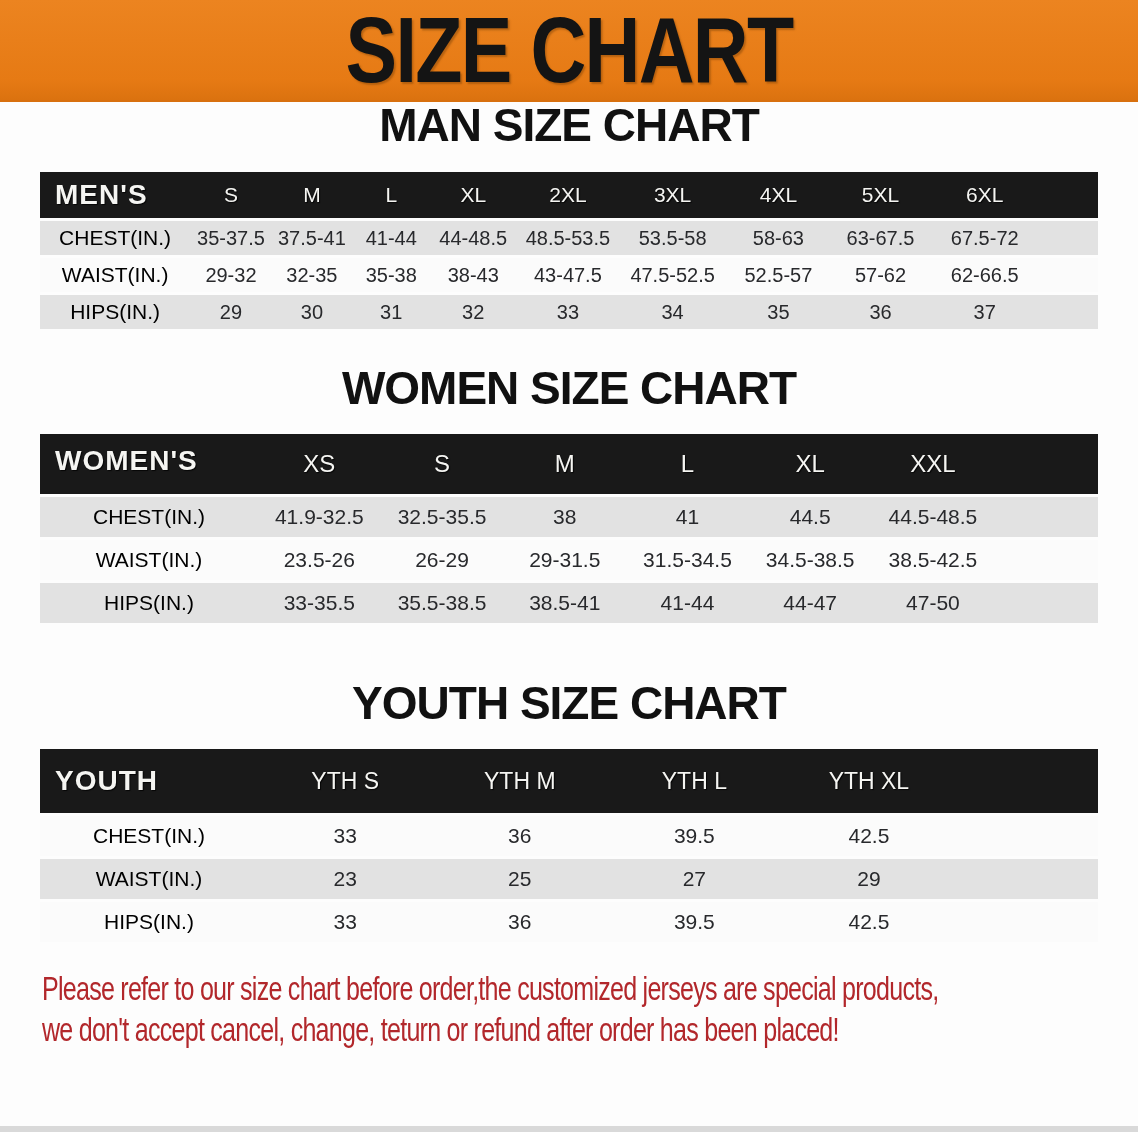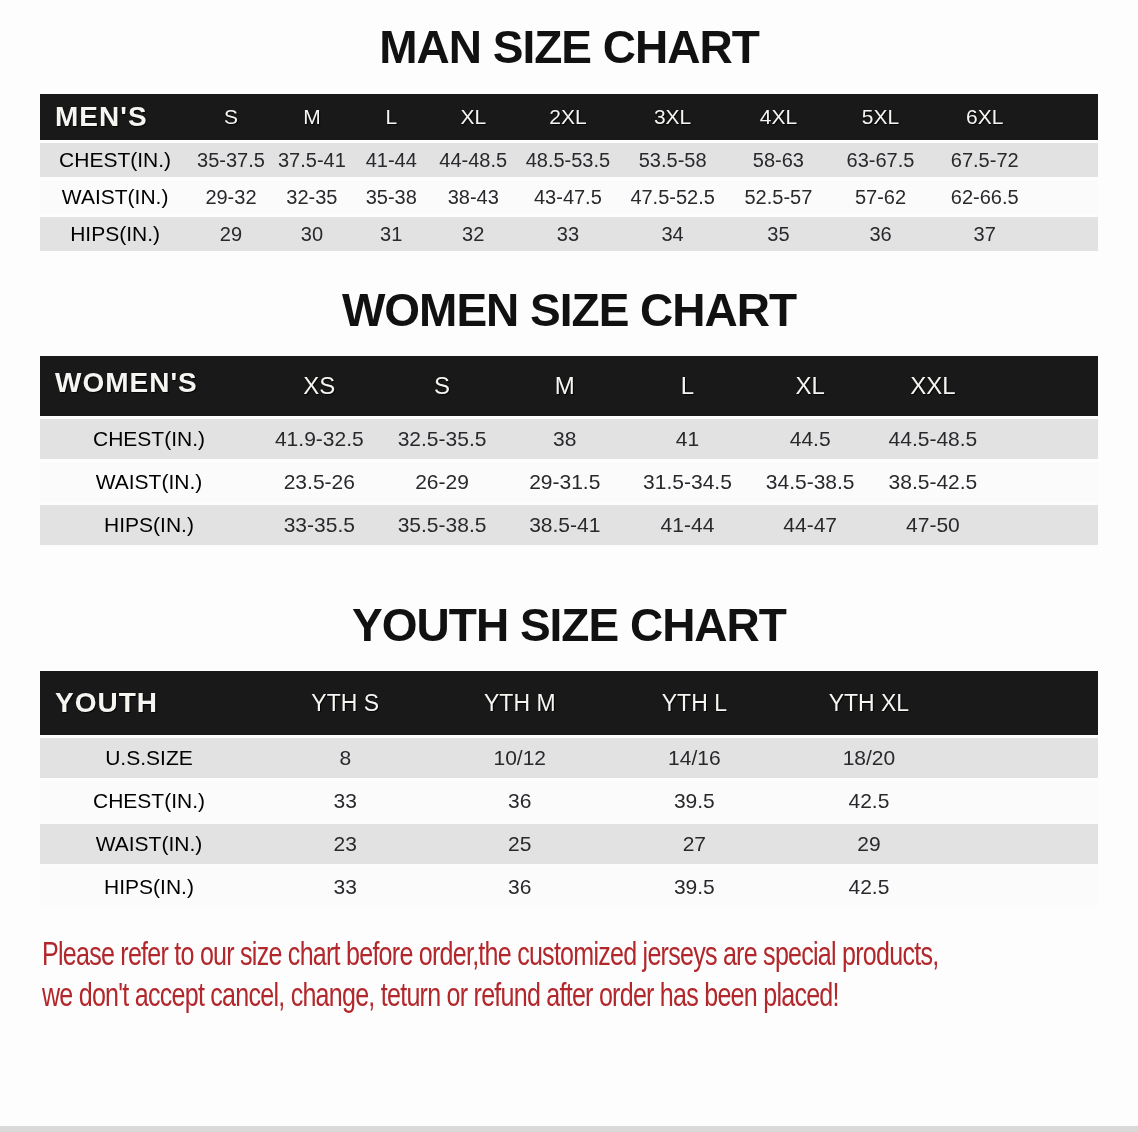--- a/index.html
+++ b/index.html
@@ -36,21 +36,21 @@
   
   .section-heading {
     text-align: center;
     font-weight: 700;
     color: #111111;
     font-size: 46px;
     line-height: 46px;
     letter-spacing: -1px;
     white-space: nowrap;
   }
-  .h-man   { margin-top: 24px; }
+  .h-man   { }
   .h-women { margin-top: 33px; }
   .h-youth { margin-top: 54px; }
   
   table.size-table {
     margin-left: 40px;
     width: 1058px;
     border-collapse: separate;
     border-spacing: 0 3px;
     table-layout: fixed;
   }
@@ -110,20 +110,23 @@
     left: 0; bottom: 0;
     width: 100%; height: 6px;
     background: #d9d9d9;
   }
 </style>
 </head>
 <body>
 
 <div class="page">
 
+  <div class="banner">
+    <div class="banner-title">SIZE CHART</div>
+  </div>
 
   <div class="section-heading h-man">MAN SIZE CHART</div>
   <table class="size-table t-men">
       <colgroup>
         <col style="width: 14.2%;">
         <col style="width: 7.7%;">
         <col style="width: 7.6%;">
         <col style="width: 7.4%;">
         <col style="width: 8.1%;">
         <col style="width: 9.8%;">
@@ -263,28 +266,20 @@
         <tr>
           <th class="tbl-label">YOUTH</th>
           <th class="size-col">YTH S</th>
           <th class="size-col">YTH M</th>
           <th class="size-col">YTH L</th>
           <th class="size-col">YTH XL</th>
           <th></th>
         </tr>
       </thead>
       <tbody>
-        <tr class="stripe">
-          <td class="row-label">U.S.SIZE</td>
-          <td class="val">8</td>
-          <td class="val">10/12</td>
-          <td class="val">14/16</td>
-          <td class="val">18/20</td>
-          <td></td>
-        </tr>
         <tr class="plain">
           <td class="row-label">CHEST(IN.)</td>
           <td class="val">33</td>
           <td class="val">36</td>
           <td class="val">39.5</td>
           <td class="val">42.5</td>
           <td></td>
         </tr>
         <tr class="stripe">
           <td class="row-label">WAIST(IN.)</td>

